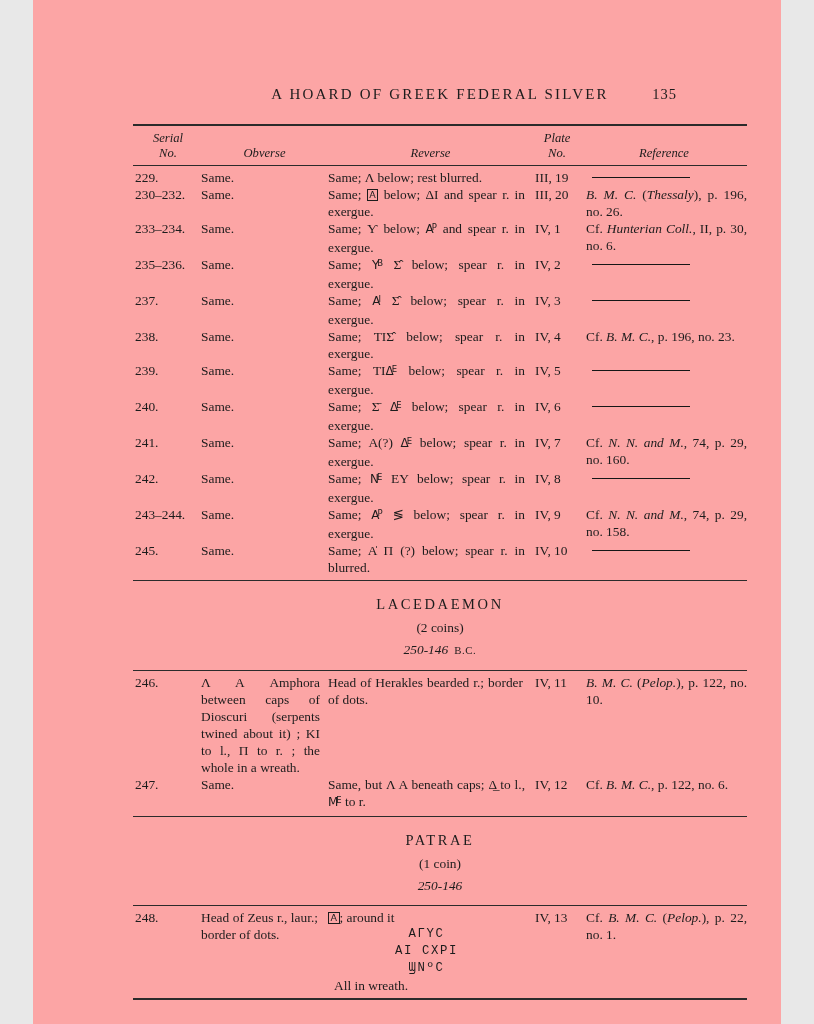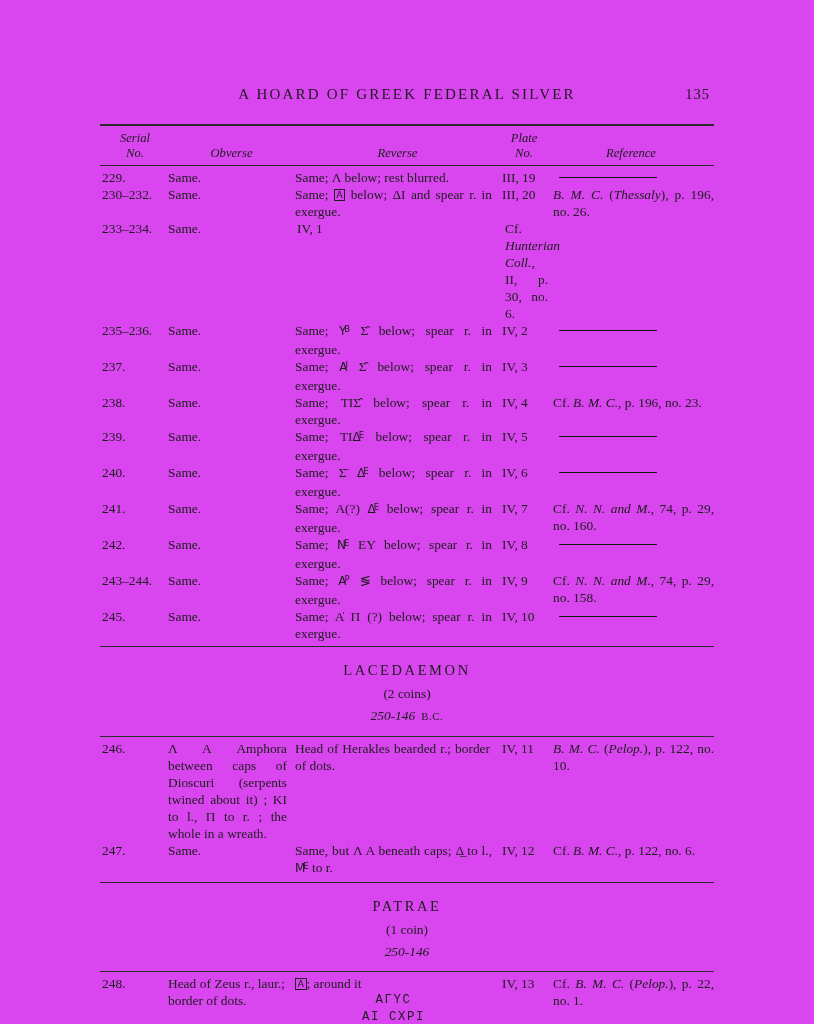--- a/index.html
+++ b/index.html
@@ -1,19 +1,19 @@
 <!DOCTYPE html>
 <html><head>
 <meta charset="utf-8">
 <style>
   html,body{margin:0;padding:0;background:#e8e8e8;}
   .page{
     position:relative;
-    width:814px;height:1024px;
-    background:#d946ef;
+    width:748px;height:1024px;
+    background:#fca5a5;
     margin:0 auto;
     font-family:"Liberation Serif","DejaVu Serif","DejaVu Sans",serif;
     color:#1c1c1c;
     overflow:hidden;
   }
   .running-head{
     position:absolute;top:86px;left:100px;width:614px;
     text-align:center;font-size:15px;letter-spacing:2.2px;
   }
   .page-number{
@@ -101,20 +101,21 @@
           <div class="row">
             <div class="cell serial">230–232.</div>
             <div class="cell obverse">Same.</div>
             <div class="cell reverse">Same; <span class="mbox">A</span> below; ΔΙ and spear r. in exergue.</div>
             <div class="cell plate">III, 20</div>
             <div class="cell reference"><i>B. M. C.</i> (<i>Thessaly</i>), p. 196, no. 26.</div>
           </div>
           <div class="row">
             <div class="cell serial">233–234.</div>
             <div class="cell obverse">Same.</div>
+            <div class="cell reverse">Same; Ƴ below; <span class="m2"><span>Α</span><span>Ρ</span></span> and spear r. in exergue.</div>
             <div class="cell plate">IV, 1</div>
             <div class="cell reference">Cf. <i>Hunterian Coll.</i>, II, p. 30, no. 6.</div>
           </div>
           <div class="row">
             <div class="cell serial">235–236.</div>
             <div class="cell obverse">Same.</div>
             <div class="cell reverse">Same; <span class="m2"><span>Υ</span><span>Β</span></span> Σ̂ below; spear r. in exergue.</div>
             <div class="cell plate">IV, 2</div>
             <div class="cell reference">
               <div class="refdash"></div>
@@ -173,21 +174,21 @@
           <div class="row">
             <div class="cell serial">243–244.</div>
             <div class="cell obverse">Same.</div>
             <div class="cell reverse">Same; <span class="m2"><span>Α</span><span>Ρ</span></span> ≶ below; spear r. in exergue.</div>
             <div class="cell plate">IV, 9</div>
             <div class="cell reference">Cf. <i>N. N. and M.</i>, 74, p. 29, no. 158.</div>
           </div>
           <div class="row">
             <div class="cell serial">245.</div>
             <div class="cell obverse">Same.</div>
-            <div class="cell reverse">Same; A̍ Π (?) below; spear r. in exergue.</div>
+            <div class="cell reverse">Same; A̍ Π (?) below; spear r. in blurred.</div>
             <div class="cell plate">IV, 10</div>
             <div class="cell reference">
               <div class="refdash"></div>
             </div>
           </div>
         </div>
         <div class="rule thin"></div>
         <div class="section-head">
           <div class="t1">LACEDAEMON</div>
           <div class="t2">(2 coins)</div>
@@ -214,21 +215,21 @@
         <div class="section-head">
           <div class="t1">PATRAE</div>
           <div class="t2">(1 coin)</div>
           <div class="t3">250-146</div>
         </div>
         <div class="rule thin"></div>
         <div class="rows">
           <div class="row">
             <div class="cell serial">248.</div>
             <div class="cell obverse">Head of Zeus r., laur.; border of dots.</div>
-            <div class="cell reverse"><span class="mbox">A</span>; around it<div class="inscr greek">ΑΓΥC</div><div class="inscr greek">ΑΙ CΧΡΙ</div><div class="inscr greek">ϢΝºC</div></div>
+            <div class="cell reverse"><span class="mbox">A</span>; around it<div class="inscr greek">ΑΓΥC</div><div class="inscr greek">ΑΙ CΧΡΙ</div><div class="inscr greek">ϢΝºC</div><div class="inscr-after">All in wreath.</div></div>
             <div class="cell plate">IV, 13</div>
             <div class="cell reference">Cf. <i>B. M. C.</i> (<i>Pelop.</i>), p. 22, no. 1.</div>
           </div>
         </div>
         <div class="rule"></div>
       </div>
   </div>
 </div>
 
 </body></html>

